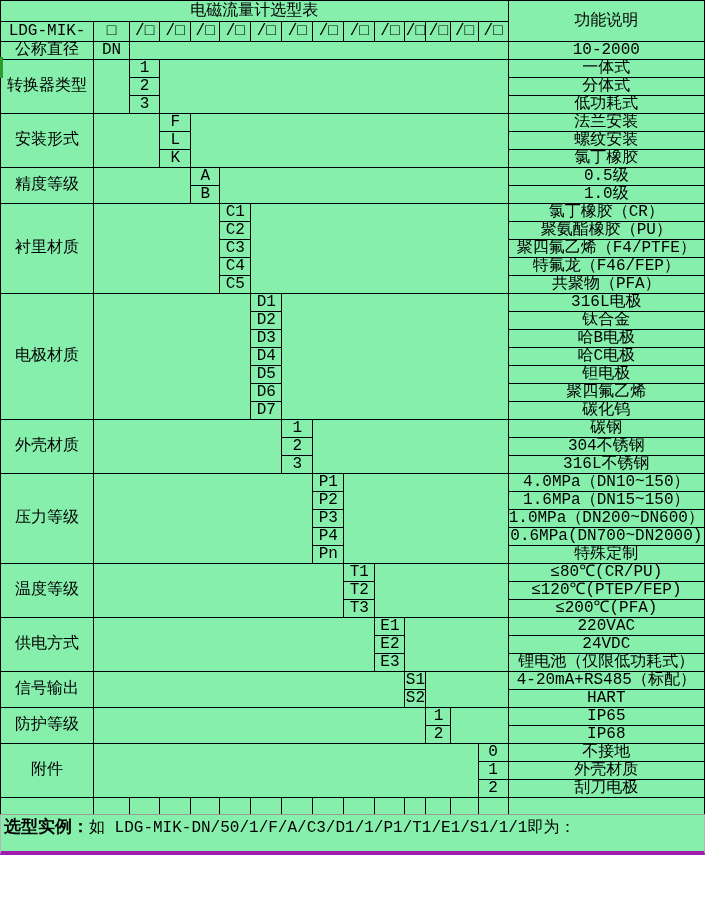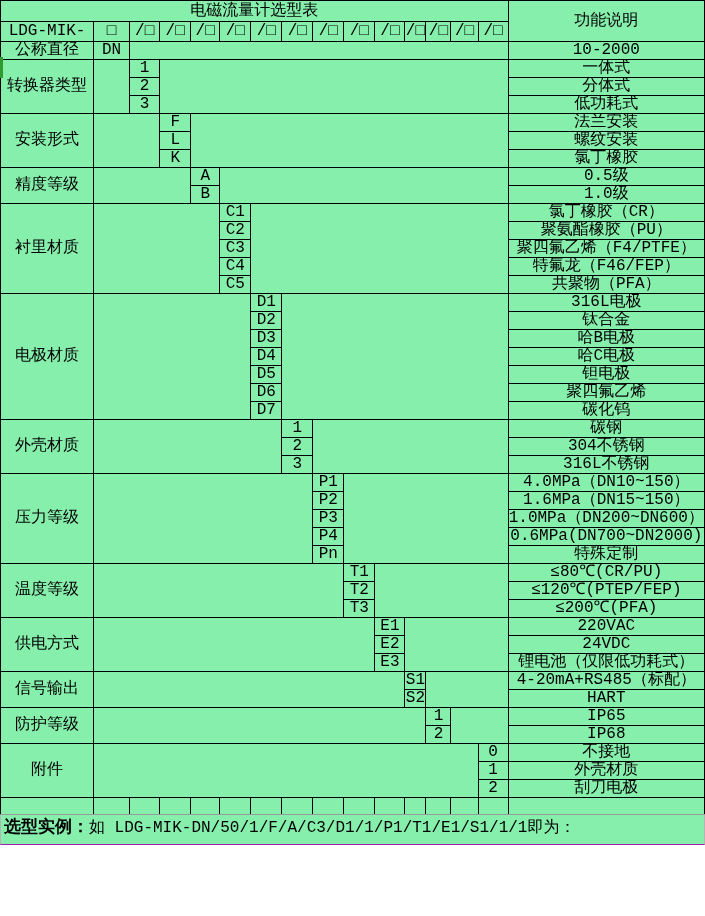--- a/index.html
+++ b/index.html
@@ -33,22 +33,22 @@
   tr.rt  td{height:20px;}
   tr.rc  td{height:19px;}
   tr.rdn td{height:15px;}
   tr.rd  td{height:17px;}
   tr.rb  td{height:16px;}
   tr.rb  td{border-bottom-color:#9a9a9a;}
   .example{
     width:697px;
     border-left:1px solid #b5b5b5;
     border-right:1px solid #b5b5b5;
-    border-bottom:1px solid #a21caf;
-    padding:3px 3px 6px 3px;
+    border-bottom:4px solid #a21caf;
+    padding:3px 3px 13px 3px;
   }
   .example p{margin:0;font-size:16px;line-height:19px;}
   .example .ex-head{font-weight:bold;font-size:17px;}
   .example .ex-body{text-indent:2em;line-height:18px;}
   .artifact-green{
     position:absolute;left:0;top:57px;width:3px;height:21px;
     background:#2e9b2e;
   }
 </style>
 </head>

